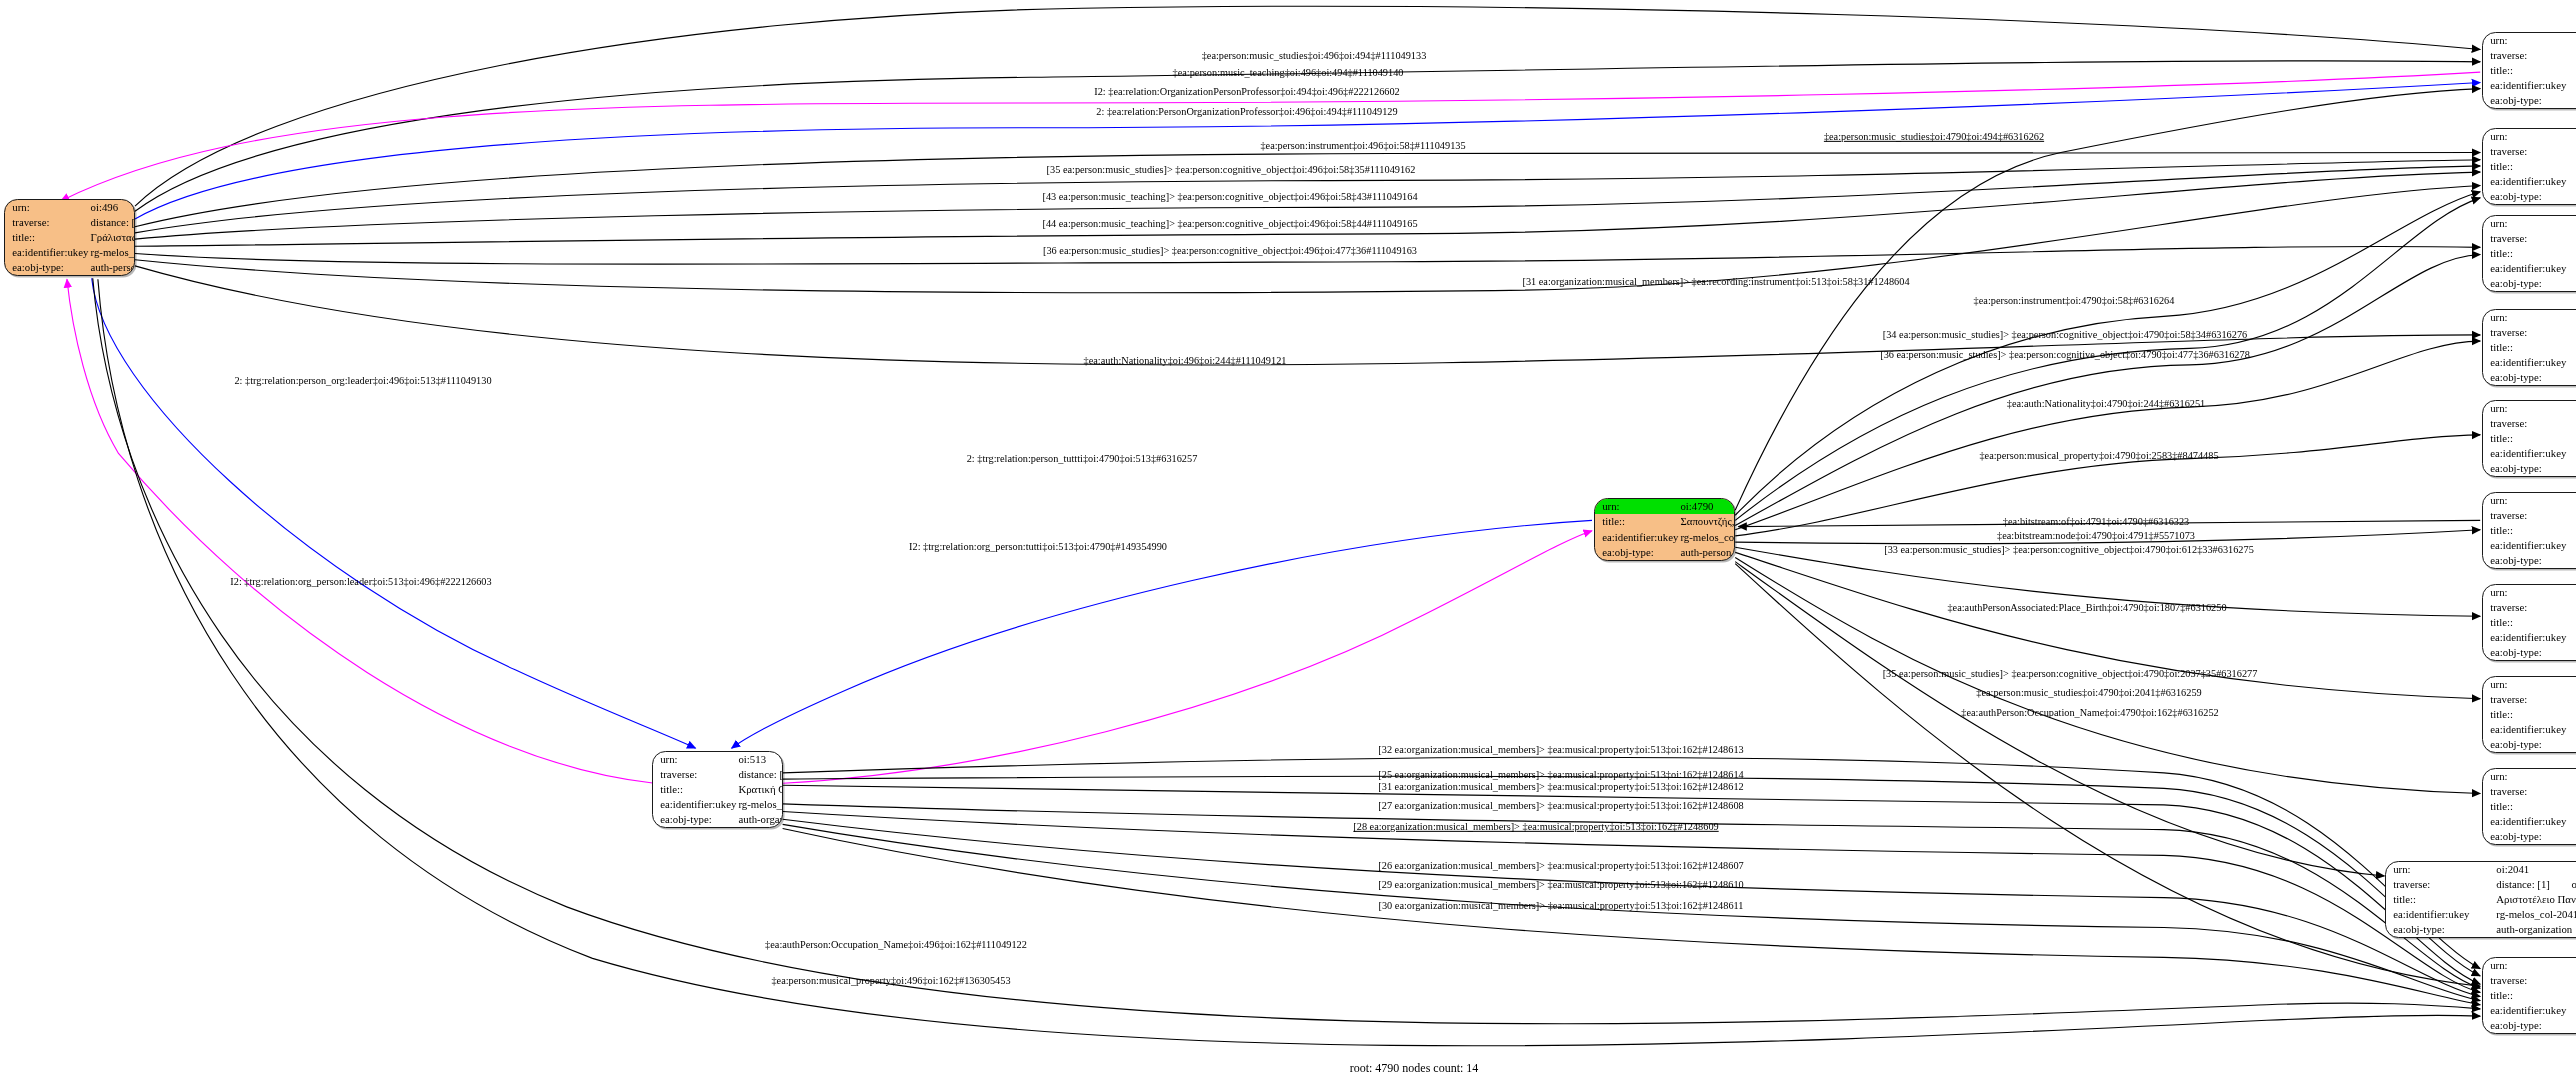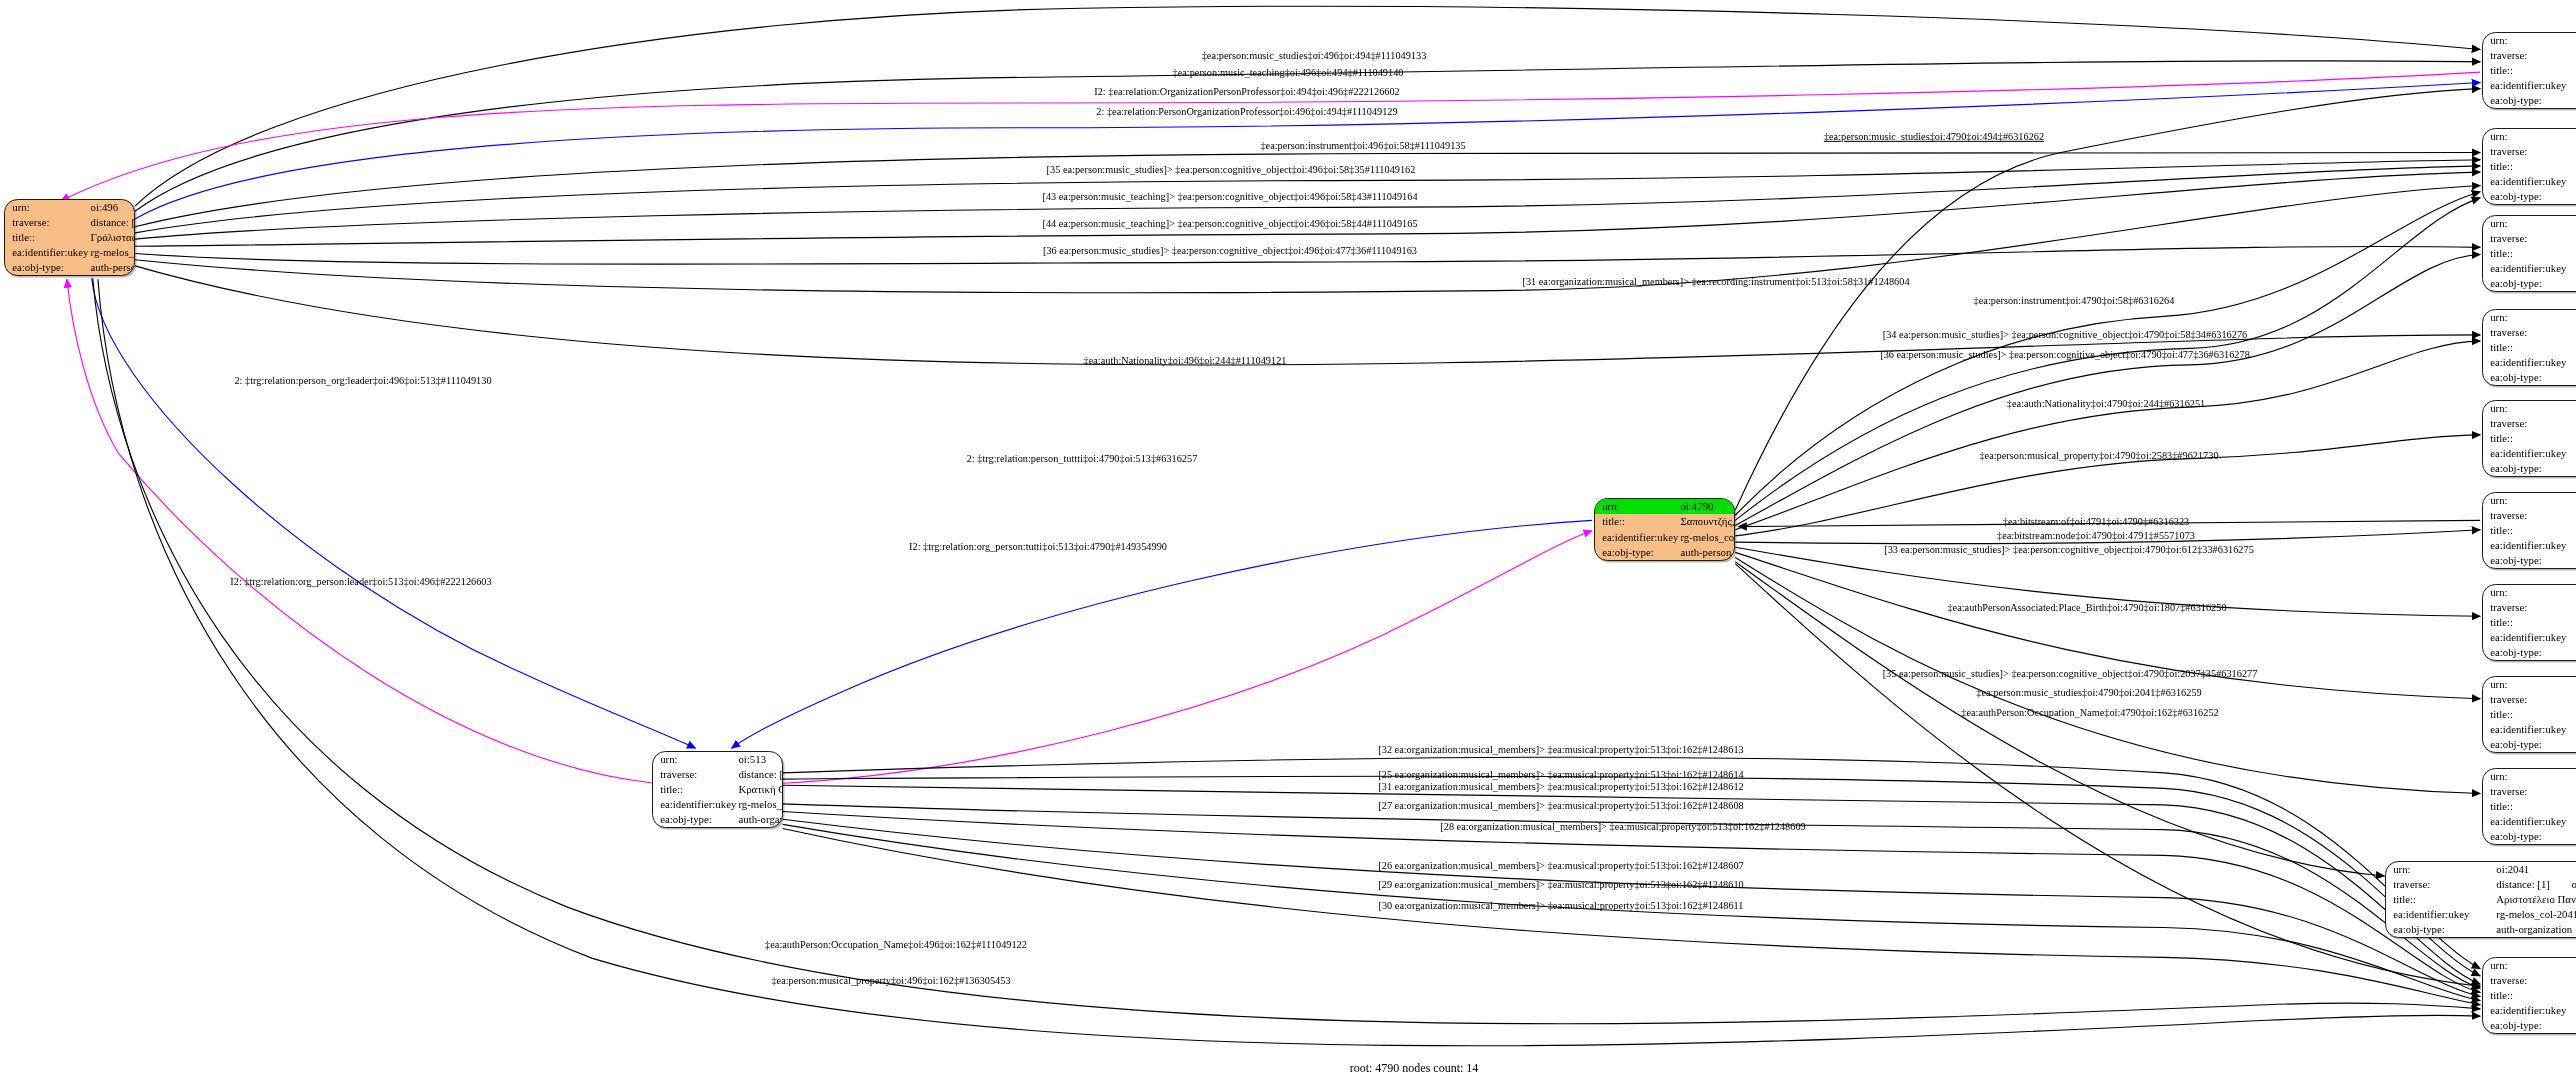--- a/index.html
+++ b/index.html
@@ -404,38 +404,38 @@
       <div class="edge-label" style="left: 1231px; top: 170px;">[35 ea:person:music_studies]&gt; ‡ea:person:cognitive_object‡oi:496‡oi:58‡35#111049162</div>
       <div class="edge-label" style="left: 1230px; top: 197px;">[43 ea:person:music_teaching]&gt; ‡ea:person:cognitive_object‡oi:496‡oi:58‡43#111049164</div>
       <div class="edge-label" style="left: 1230px; top: 224px;">[44 ea:person:music_teaching]&gt; ‡ea:person:cognitive_object‡oi:496‡oi:58‡44#111049165</div>
       <div class="edge-label" style="left: 1230px; top: 251px;">[36 ea:person:music_studies]&gt; ‡ea:person:cognitive_object‡oi:496‡oi:477‡36#111049163</div>
       <div class="edge-label" style="left: 1716px; top: 282px;">[31 ea:organization:musical_members]&gt; ‡ea:recording:instrument‡oi:513‡oi:58‡31#1248604</div>
       <div class="edge-label" style="left: 1185px; top: 361px;">‡ea:auth:Nationality‡oi:496‡oi:244‡#111049121</div>
       <div class="edge-label" style="left: 2074px; top: 301px;">‡ea:person:instrument‡oi:4790‡oi:58‡#6316264</div>
       <div class="edge-label" style="left: 2065px; top: 335px;">[34 ea:person:music_studies]&gt; ‡ea:person:cognitive_object‡oi:4790‡oi:58‡34#6316276</div>
       <div class="edge-label" style="left: 2065px; top: 355px;">[36 ea:person:music_studies]&gt; ‡ea:person:cognitive_object‡oi:4790‡oi:477‡36#6316278</div>
       <div class="edge-label" style="left: 2106px; top: 404px;">‡ea:auth:Nationality‡oi:4790‡oi:244‡#6316251</div>
-      <div class="edge-label" style="left: 2099px; top: 456px;">‡ea:person:musical_property‡oi:4790‡oi:2583‡#9621730</div>
+      <div class="edge-label" style="left: 2099px; top: 456px;">‡ea:person:musical_property‡oi:4790‡oi:2583‡#8474485</div>
       <div class="edge-label" style="left: 2096px; top: 522px;">‡ea:bitstream:of‡oi:4791‡oi:4790‡#6316323</div>
       <div class="edge-label" style="left: 2096px; top: 536px;">‡ea:bitstream:node‡oi:4790‡oi:4791‡#5571073</div>
       <div class="edge-label" style="left: 2069px; top: 550px;">[33 ea:person:music_studies]&gt; ‡ea:person:cognitive_object‡oi:4790‡oi:612‡33#6316275</div>
       <div class="edge-label" style="left: 2087px; top: 608px;">‡ea:authPersonAssociated:Place_Birth‡oi:4790‡oi:1807‡#6316250</div>
       <div class="edge-label" style="left: 2070px; top: 674px;">[35 ea:person:music_studies]&gt; ‡ea:person:cognitive_object‡oi:4790‡oi:2037‡35#6316277</div>
       <div class="edge-label" style="left: 2089px; top: 693px;">‡ea:person:music_studies‡oi:4790‡oi:2041‡#6316259</div>
       <div class="edge-label" style="left: 2090px; top: 713px;">‡ea:authPerson:Occupation_Name‡oi:4790‡oi:162‡#6316252</div>
       <div class="edge-label" style="left: 1934px; top: 137px; text-decoration: underline;">‡ea:person:music_studies‡oi:4790‡oi:494‡#6316262</div>
       <div class="edge-label" style="left: 363px; top: 381px;">2: ‡trg:relation:person_org:leader‡oi:496‡oi:513‡#111049130</div>
       <div class="edge-label" style="left: 361px; top: 582px;">I2: ‡trg:relation:org_person:leader‡oi:513‡oi:496‡#222126603</div>
       <div class="edge-label" style="left: 1082px; top: 459px;">2: ‡trg:relation:person_tuttti‡oi:4790‡oi:513‡#6316257</div>
       <div class="edge-label" style="left: 1038px; top: 547px;">I2: ‡trg:relation:org_person:tutti‡oi:513‡oi:4790‡#149354990</div>
       <div class="edge-label" style="left: 1561px; top: 750px;">[32 ea:organization:musical_members]&gt; ‡ea:musical:property‡oi:513‡oi:162‡#1248613</div>
       <div class="edge-label" style="left: 1561px; top: 769px; margin-top: 6px;">[25 ea:organization:musical_members]&gt; ‡ea:musical:property‡oi:513‡oi:162‡#1248614</div>
       <div class="edge-label" style="left: 1561px; top: 787px;">[31 ea:organization:musical_members]&gt; ‡ea:musical:property‡oi:513‡oi:162‡#1248612</div>
       <div class="edge-label" style="left: 1561px; top: 806px;">[27 ea:organization:musical_members]&gt; ‡ea:musical:property‡oi:513‡oi:162‡#1248608</div>
-      <div class="edge-label" style="left: 1623px; top: 827px;">[28 ea:organization:musical_members]&gt; ‡ea:musical:property‡oi:513‡oi:162‡#1248609</div>
+      <div class="edge-label" style="left: 1536px; top: 827px; text-decoration: underline;">[28 ea:organization:musical_members]&gt; ‡ea:musical:property‡oi:513‡oi:162‡#1248609</div>
       <div class="edge-label" style="left: 1561px; top: 866px;">[26 ea:organization:musical_members]&gt; ‡ea:musical:property‡oi:513‡oi:162‡#1248607</div>
       <div class="edge-label" style="left: 1561px; top: 885px;">[29 ea:organization:musical_members]&gt; ‡ea:musical:property‡oi:513‡oi:162‡#1248610</div>
       <div class="edge-label" style="left: 1561px; top: 906px;">[30 ea:organization:musical_members]&gt; ‡ea:musical:property‡oi:513‡oi:162‡#1248611</div>
       <div class="edge-label" style="left: 896px; top: 945px;">‡ea:authPerson:Occupation_Name‡oi:496‡oi:162‡#111049122</div>
       <div class="edge-label" style="left: 891px; top: 981px;">‡ea:person:musical_property‡oi:496‡oi:162‡#136305453</div>
     </div>
 
   <div class="footer" style="left:1414px;top:1061px;">root: 4790 nodes count: 14</div>
 </div>
 

